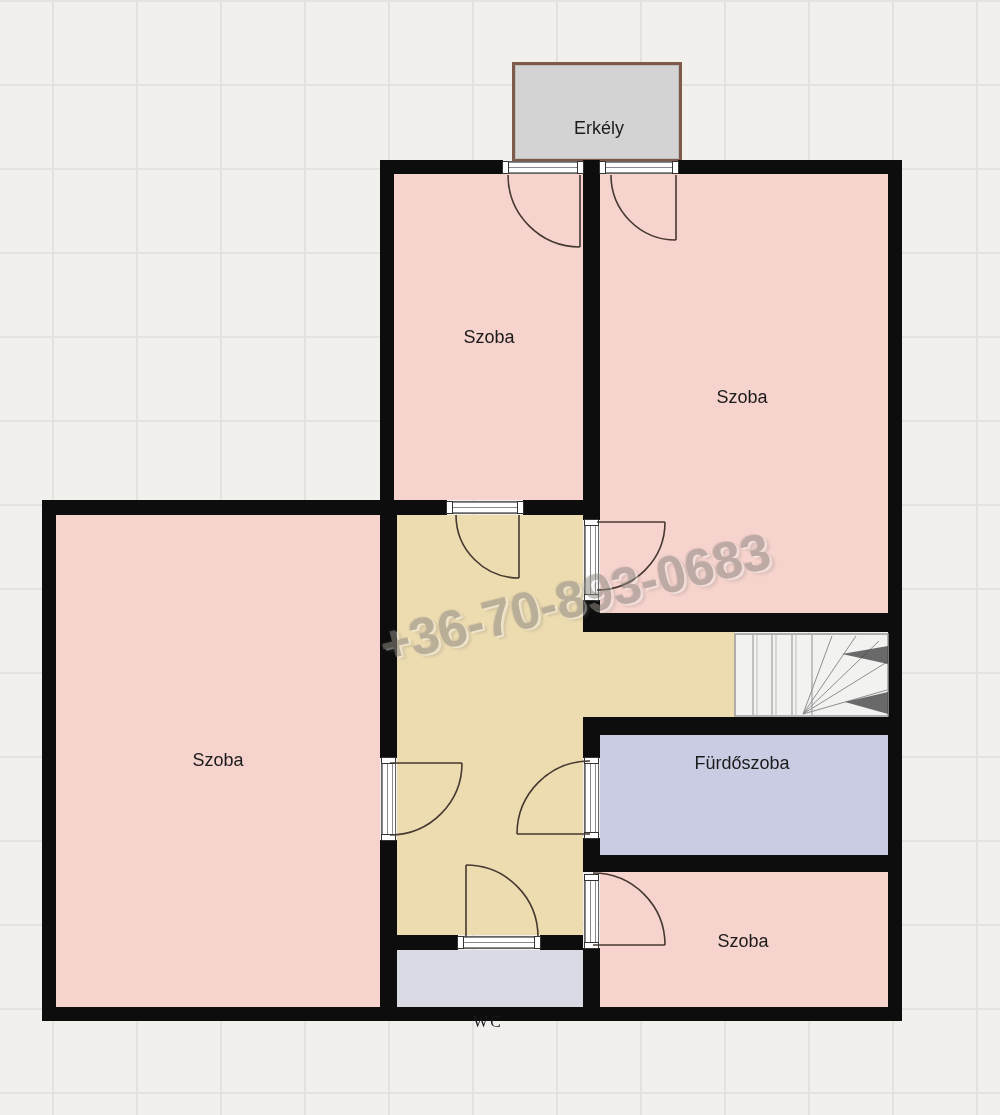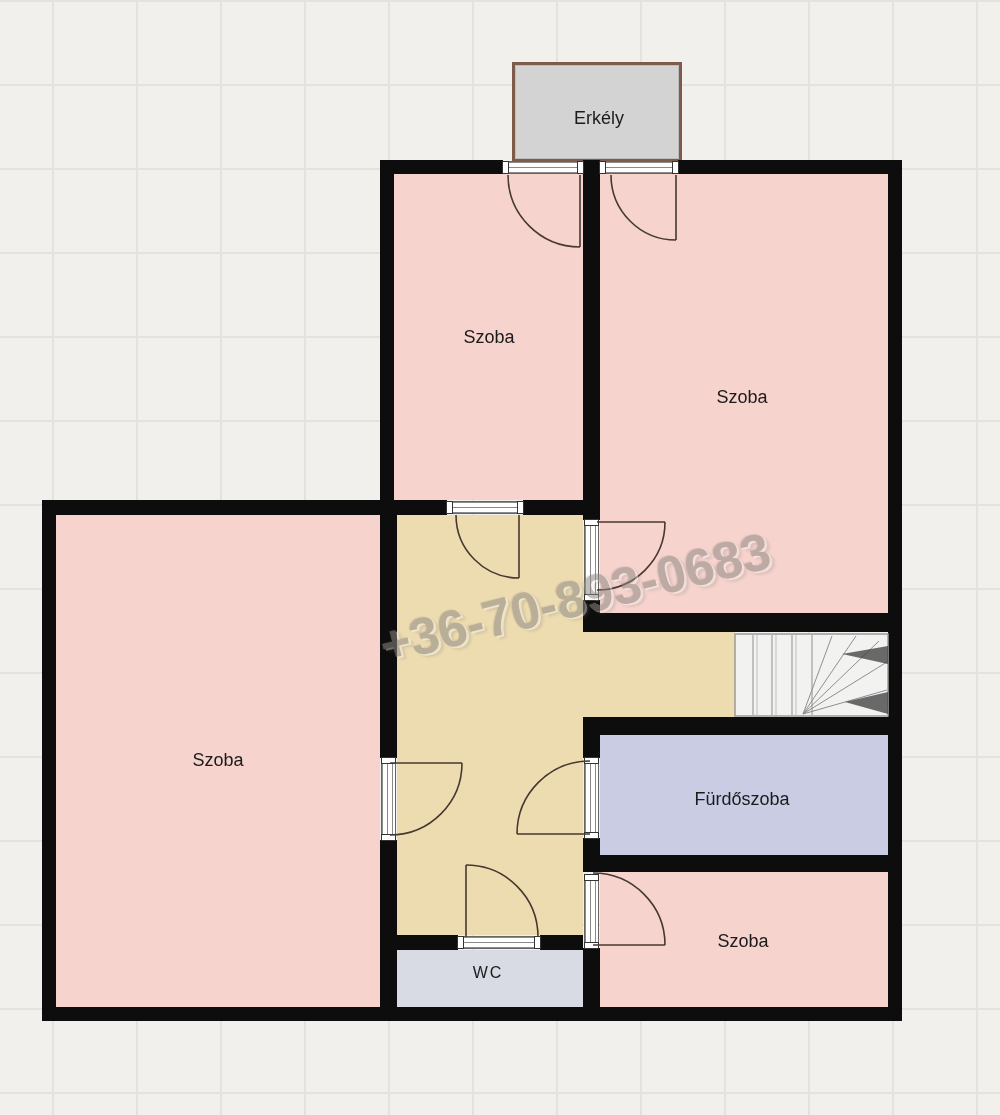--- a/index.html
+++ b/index.html
@@ -156,23 +156,23 @@
       <g stroke="#bdbdbd" stroke-width="1">
         <line x1="757" y1="635" x2="757" y2="715"></line>
         <line x1="776" y1="635" x2="776" y2="715"></line>
         <line x1="796" y1="635" x2="796" y2="715"></line>
       </g>
       <polygon points="888,646 888,664 842,654" fill="#3b3b3b" opacity="0.75"></polygon>
       <polygon points="888,692 888,714 845,702" fill="#3b3b3b" opacity="0.75"></polygon>
     </g>
   </svg>
 
-  <div class="room-label erkely-label" style="left:599px;top:118px;">Erkély</div>
+  <div class="room-label erkely-label" style="left:599px;top:128px;">Erkély</div>
   <div class="room-label" style="left:489px;top:337px;">Szoba</div>
   <div class="room-label" style="left:742px;top:397px;">Szoba</div>
   <div class="room-label" style="left:218px;top:760px;">Szoba</div>
-  <div class="room-label" style="left:742px;top:799px;">Fürdőszoba</div>
+  <div class="room-label" style="left:742px;top:763px;">Fürdőszoba</div>
   <div class="room-label" style="left:743px;top:941px;">Szoba</div>
-  <div class="room-label wc-label" style="left:488px;top:973px;">WC</div>
+  <div class="room-label wc-label" style="left:488px;top:1022px;font-family:Liberation Serif, serif;">WC</div>
 
   <div class="watermark">+36-70-893-0683</div>
 
 </div>
 
 </body></html>

